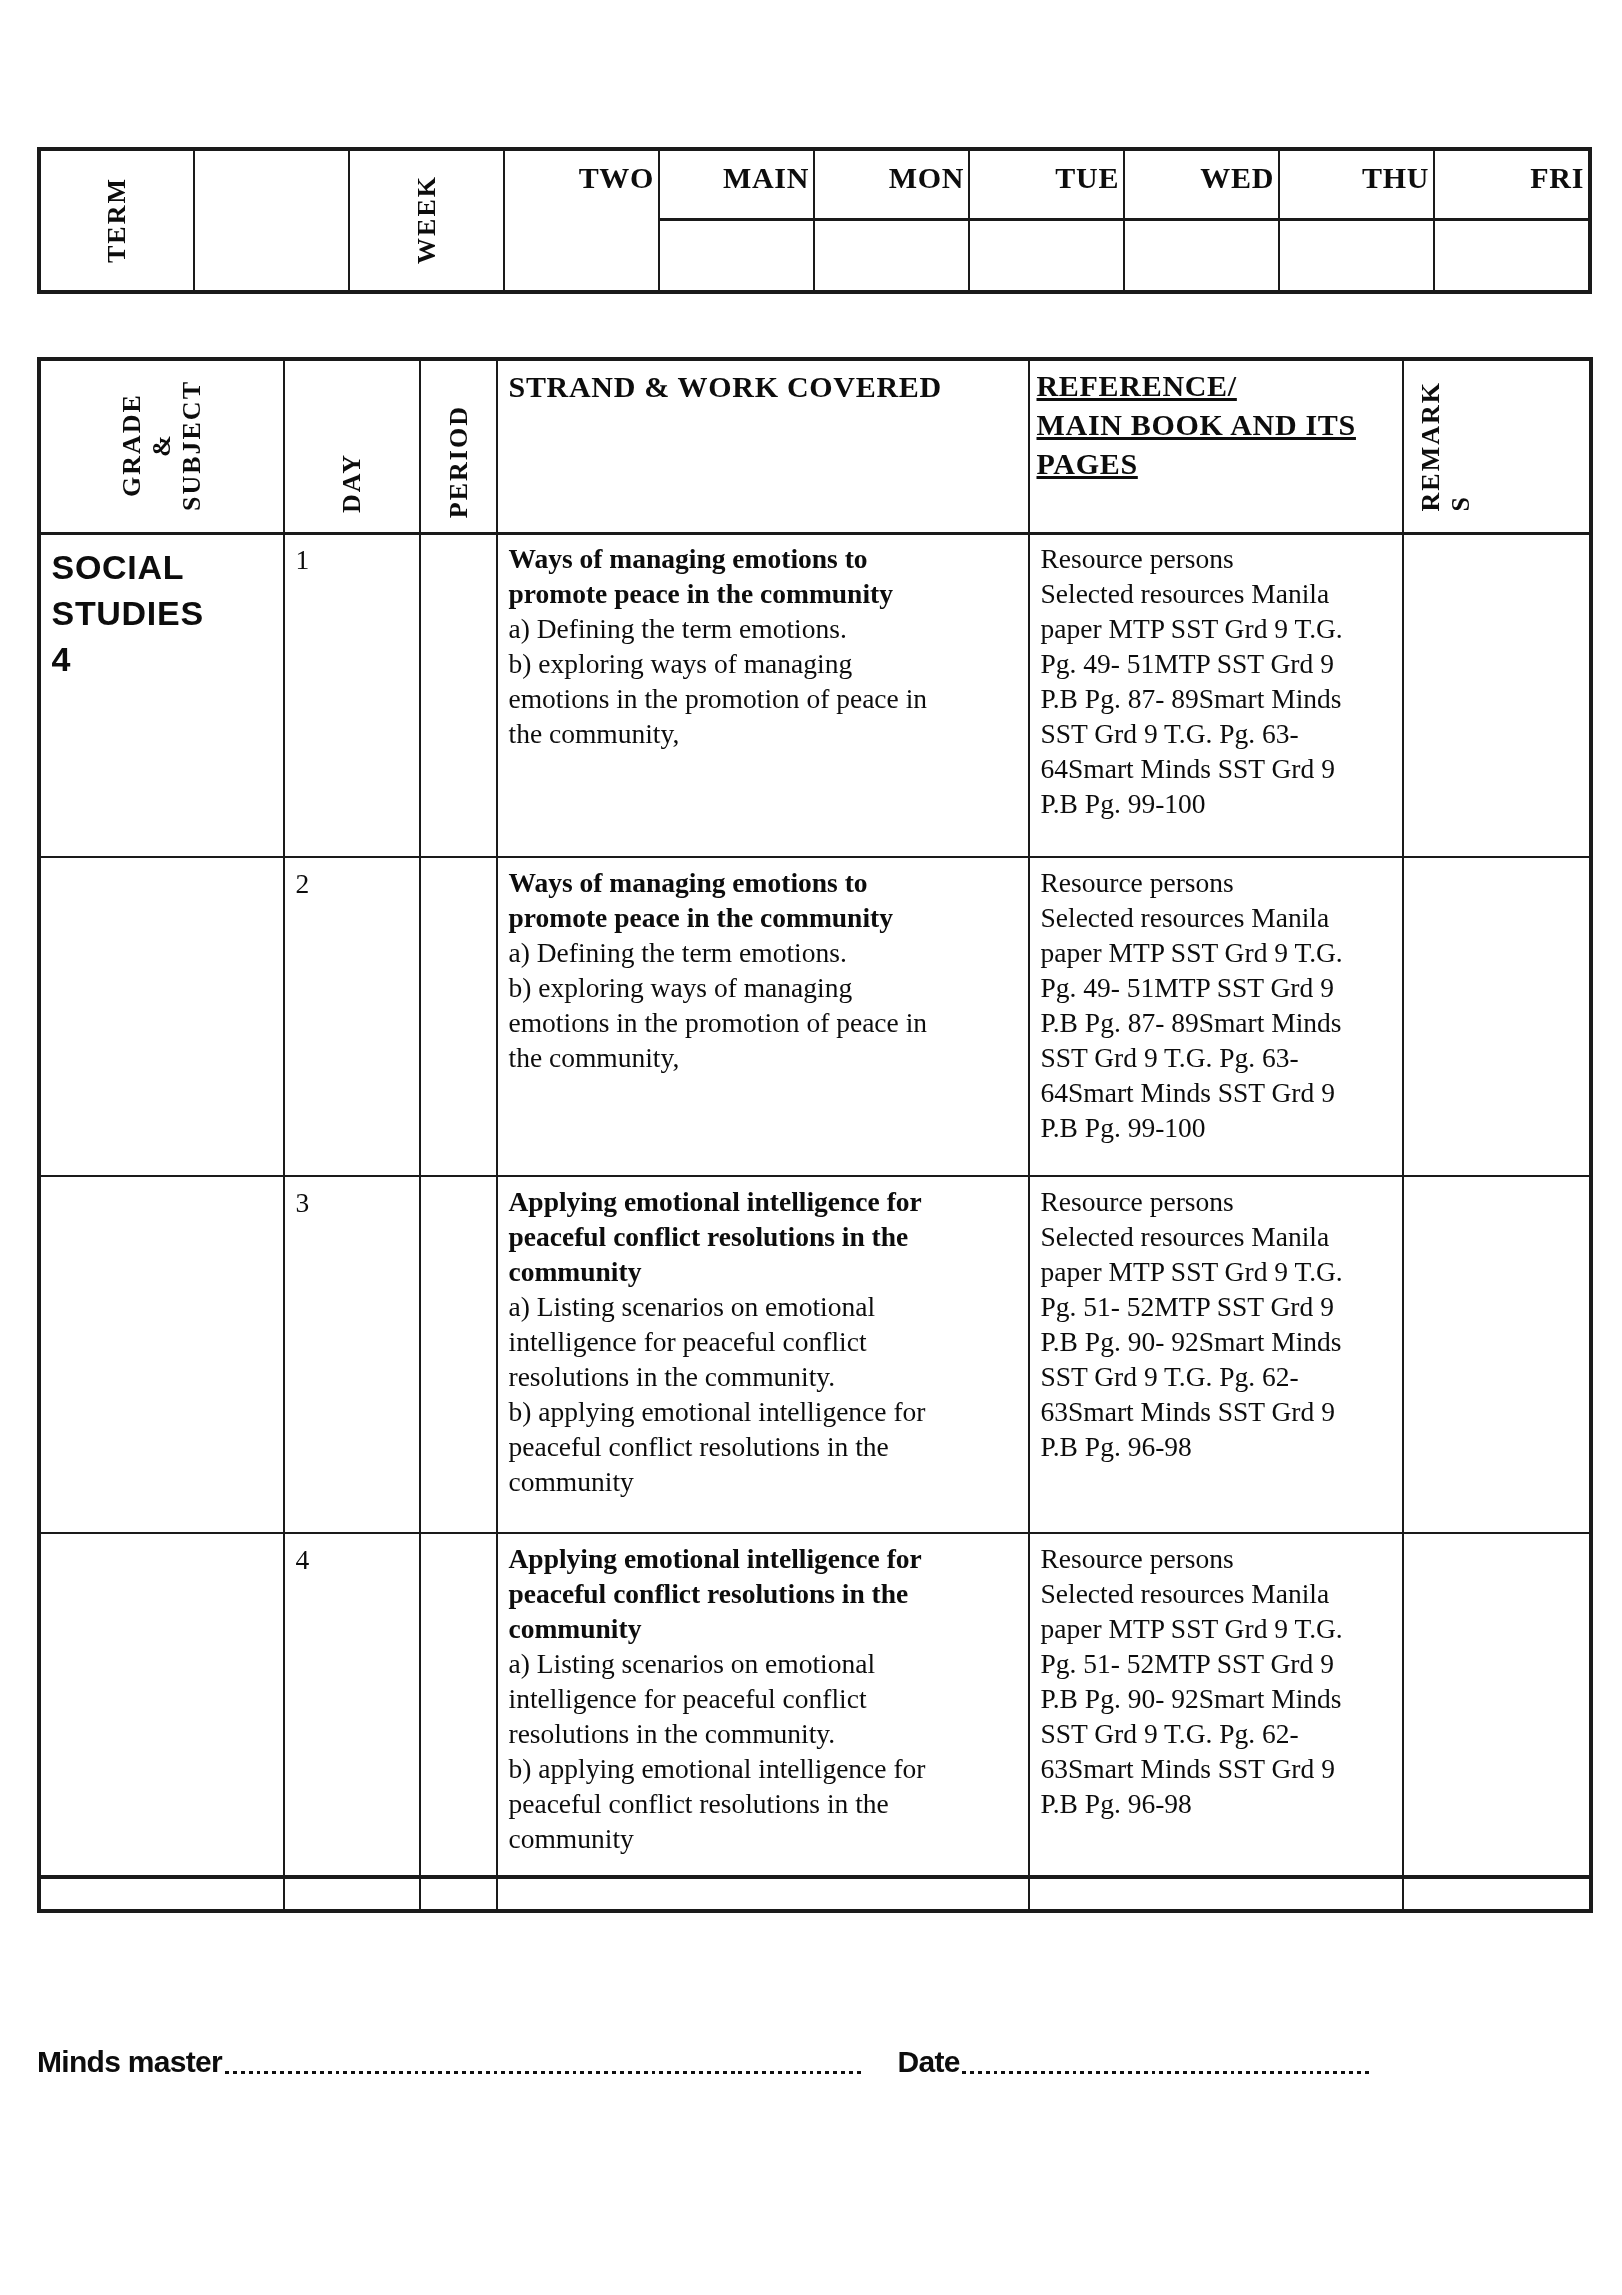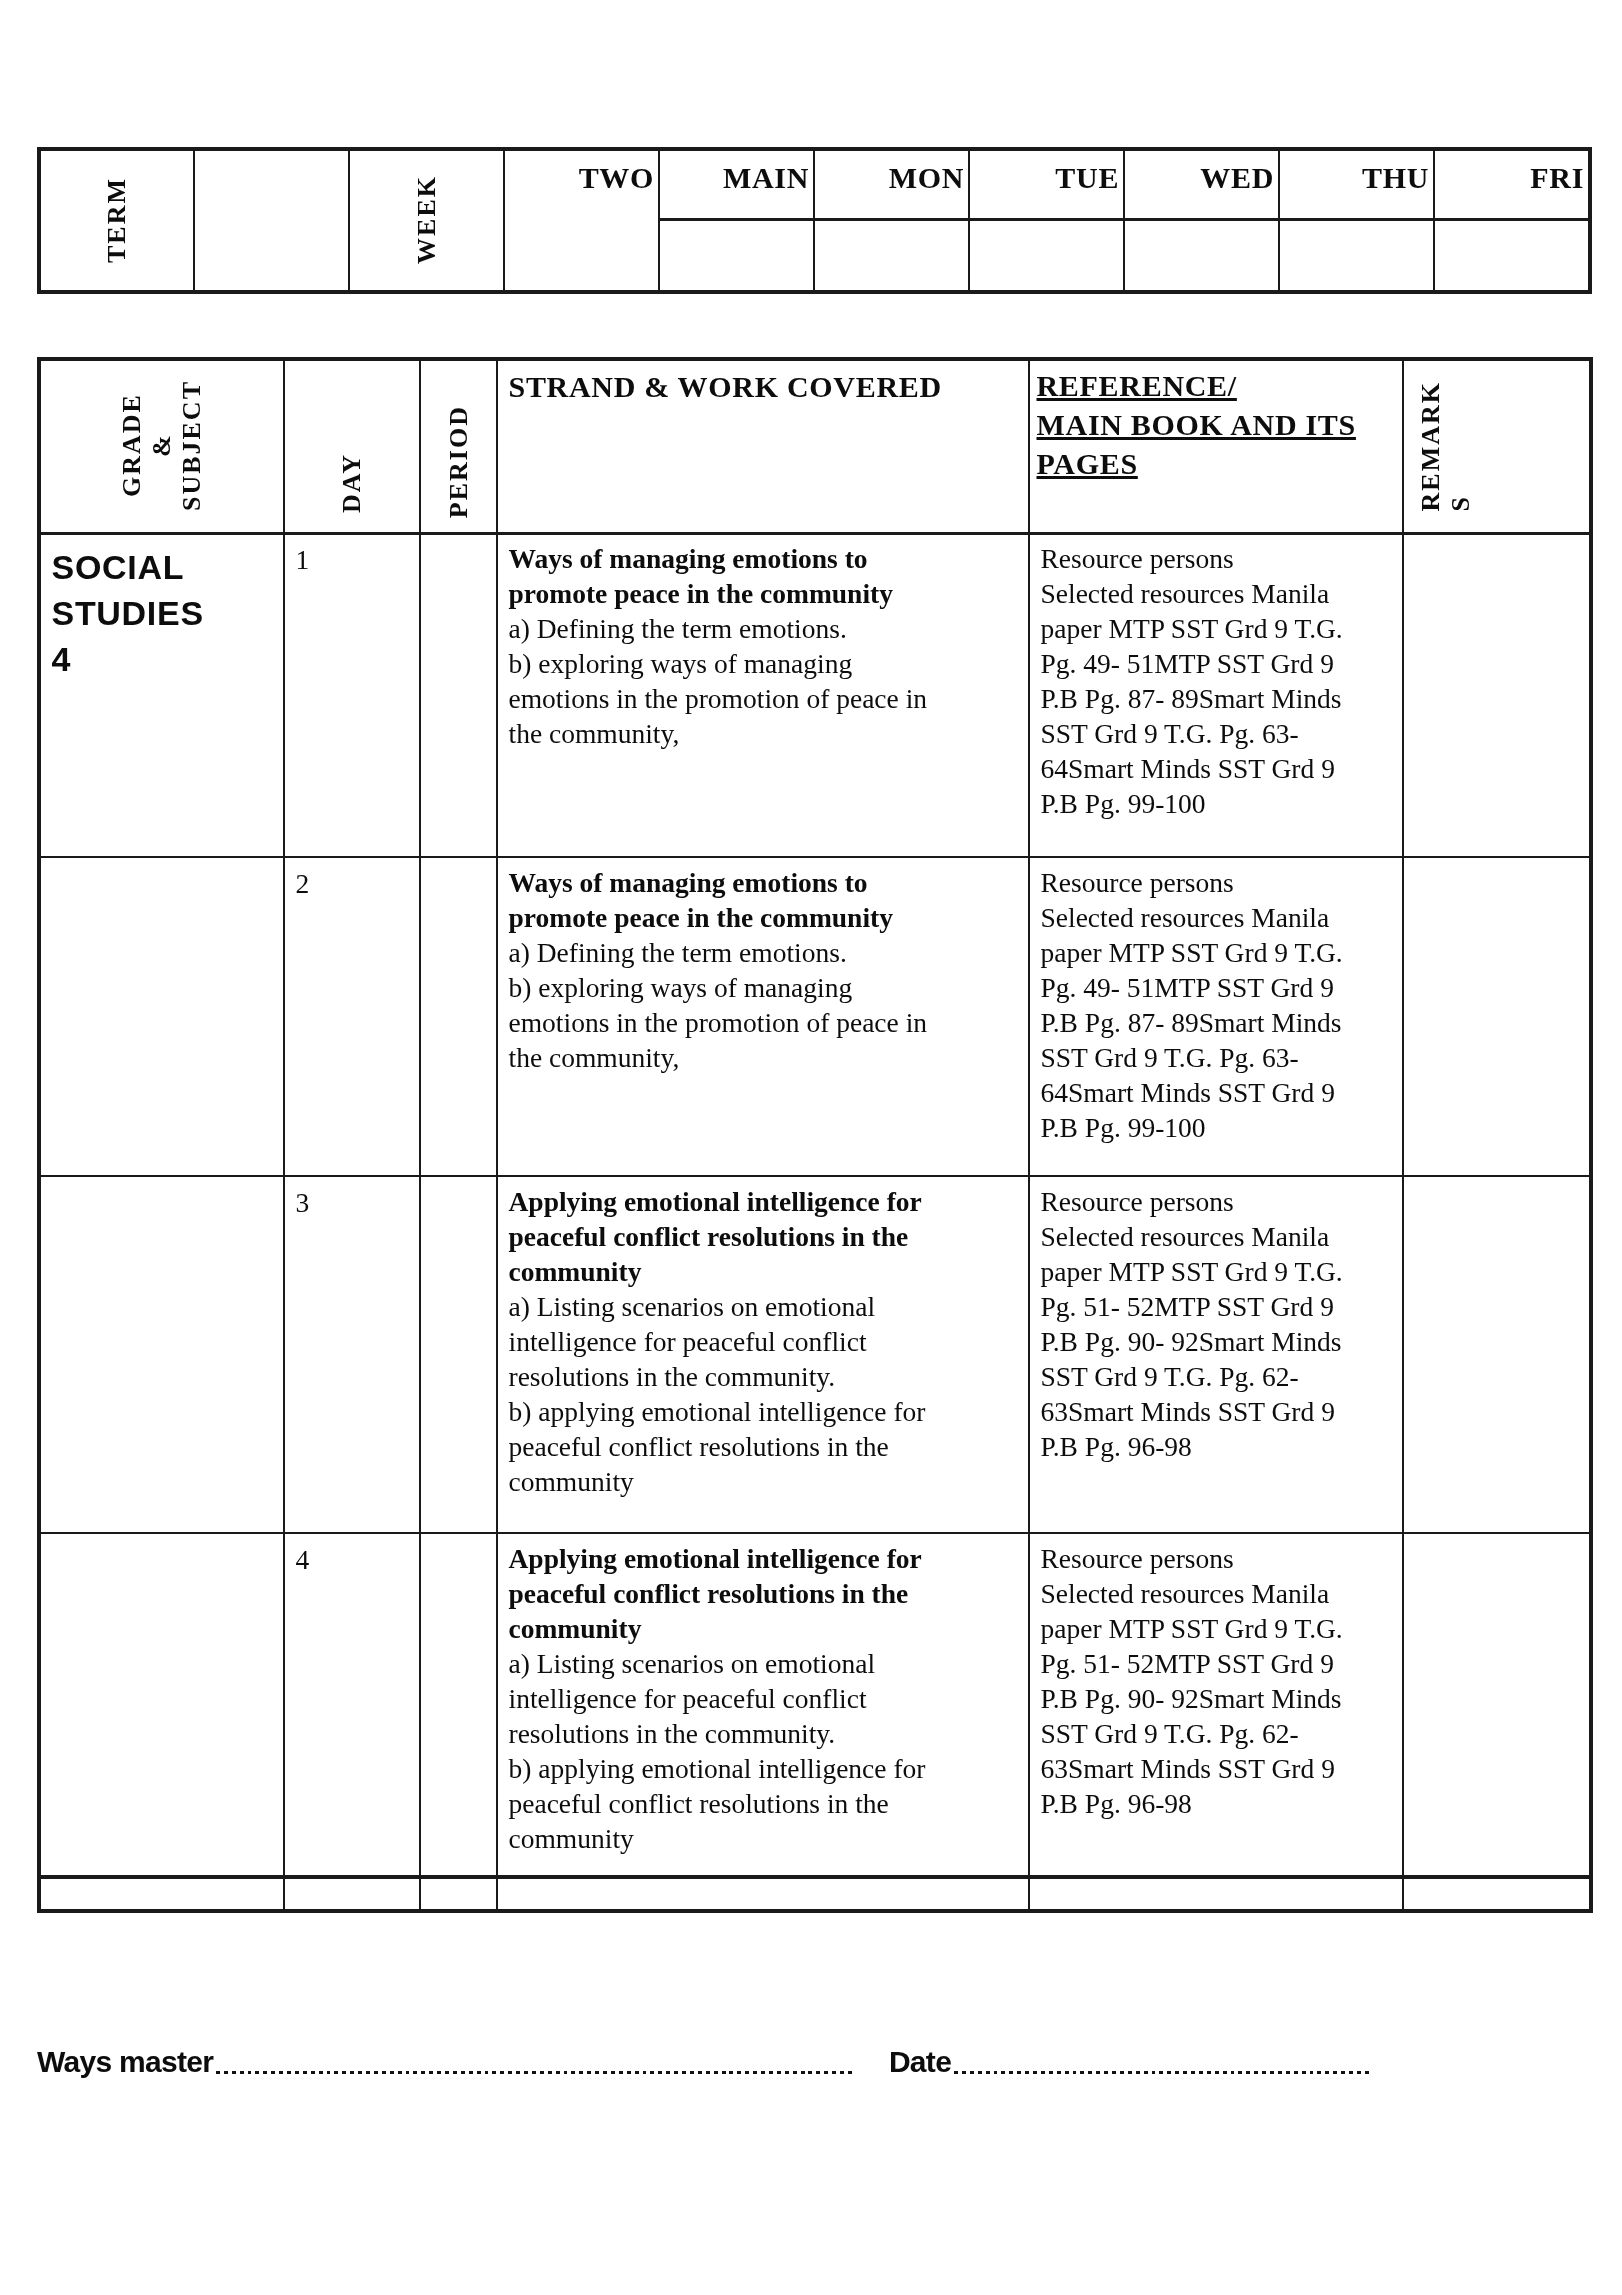--- a/index.html
+++ b/index.html
@@ -246,20 +246,20 @@
       <td></td>
       <td></td>
       <td></td>
       <td></td>
     </tr>
   </tbody>
     </table>
 
 
   <div class="foot-line sign-line">
-    <span class="foot-label">Ways master</span>
+    <span class="foot-label">Minds master</span>
     <span class="dotfill fill-hm"></span>
     <span class="foot-label date-label">Date</span>
     <span class="dotfill fill-date fill-grow"></span>
   </div>
 
 </div>
 
 
 </body></html>

